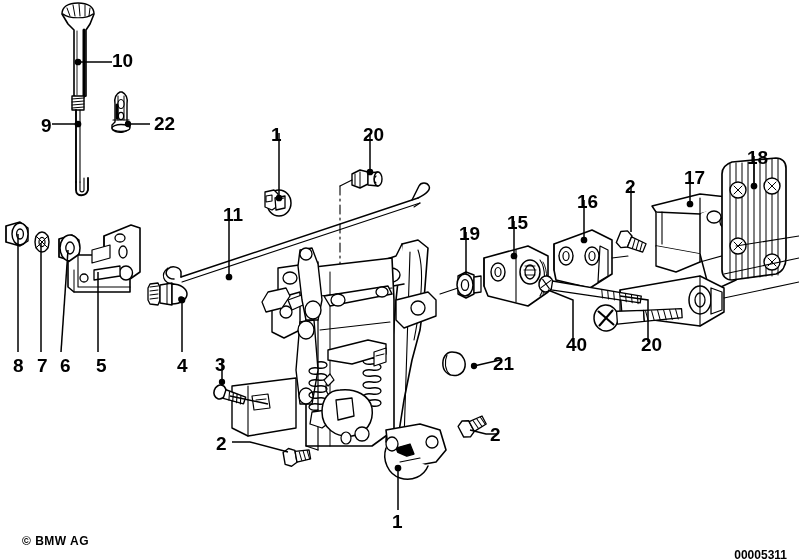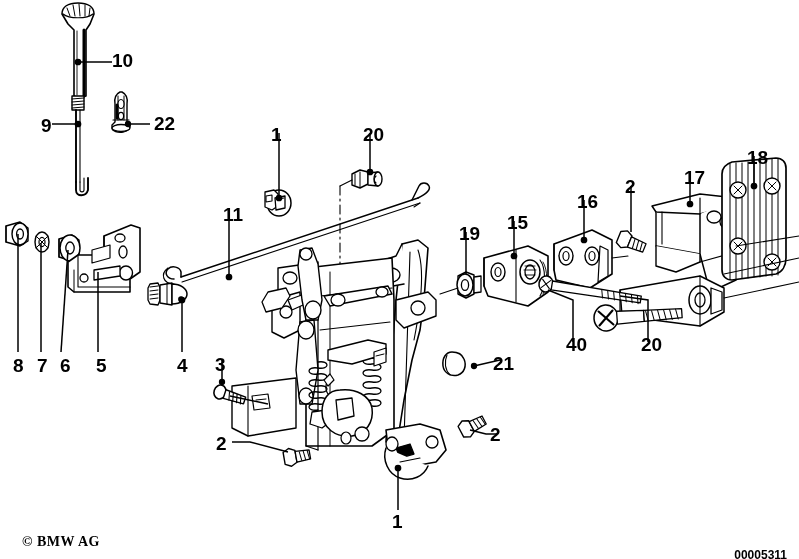--- a/index.html
+++ b/index.html
@@ -1,21 +1,21 @@
 <!DOCTYPE html>
 <html><head>
 <meta charset="utf-8">
 <style>
   html,body{margin:0;padding:0;background:#ffffff;}
   body{width:799px;height:559px;overflow:hidden;
        font-family:"Liberation Sans", sans-serif;color:#000;}
   #sheet{position:relative;width:799px;height:559px;background:#fff;}
   #art{position:absolute;left:0;top:0;width:799px;height:559px;}
   .ftr{position:absolute;font-weight:bold;}
-  #copy{left:22px;top:534px;font-size:14px;letter-spacing:.5px;font-family:Liberation Serif, serif;}
+  #copy{left:22px;top:534px;font-size:12px;letter-spacing:.5px;}
   #docno{right:12px;top:548px;font-size:12px;letter-spacing:0px;}
   .lbl{position:absolute;font-weight:bold;font-size:19px;line-height:19px;
        font-family:"Liberation Sans", sans-serif;white-space:nowrap;}
 </style>
 </head>
 <body>
 
 <div id="sheet">
 
   <svg id="art" viewBox="0 0 799 559">

